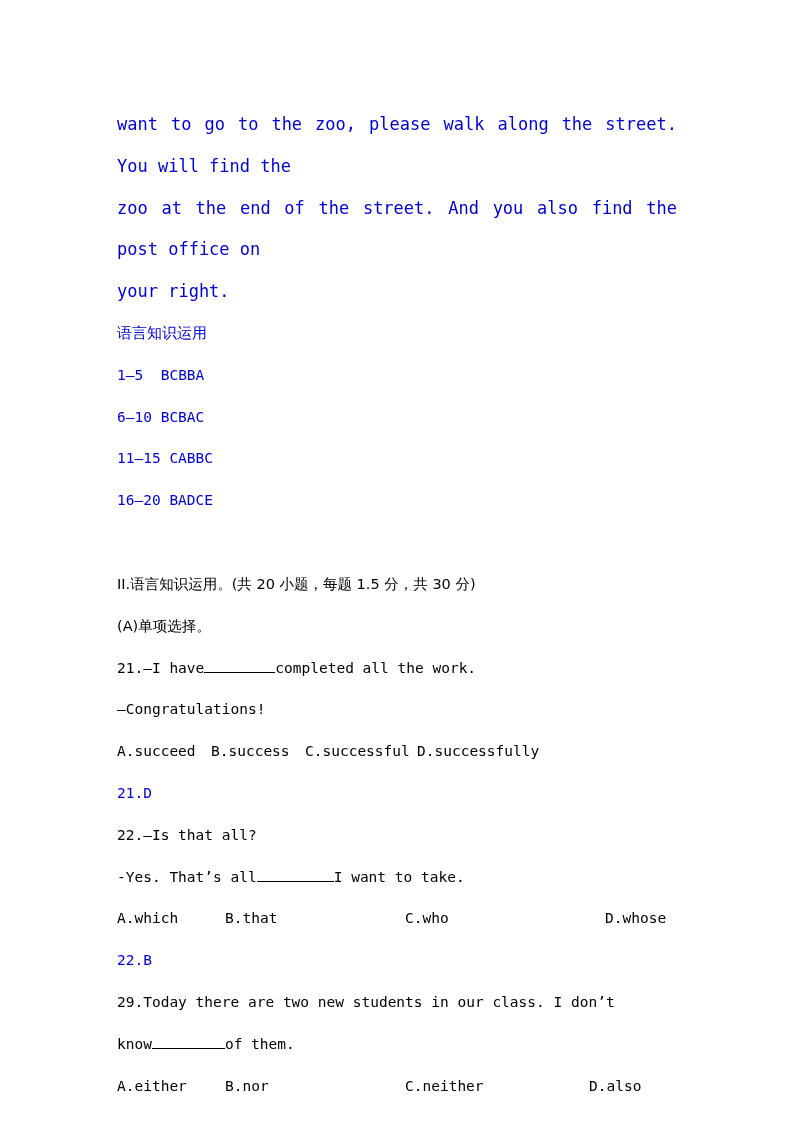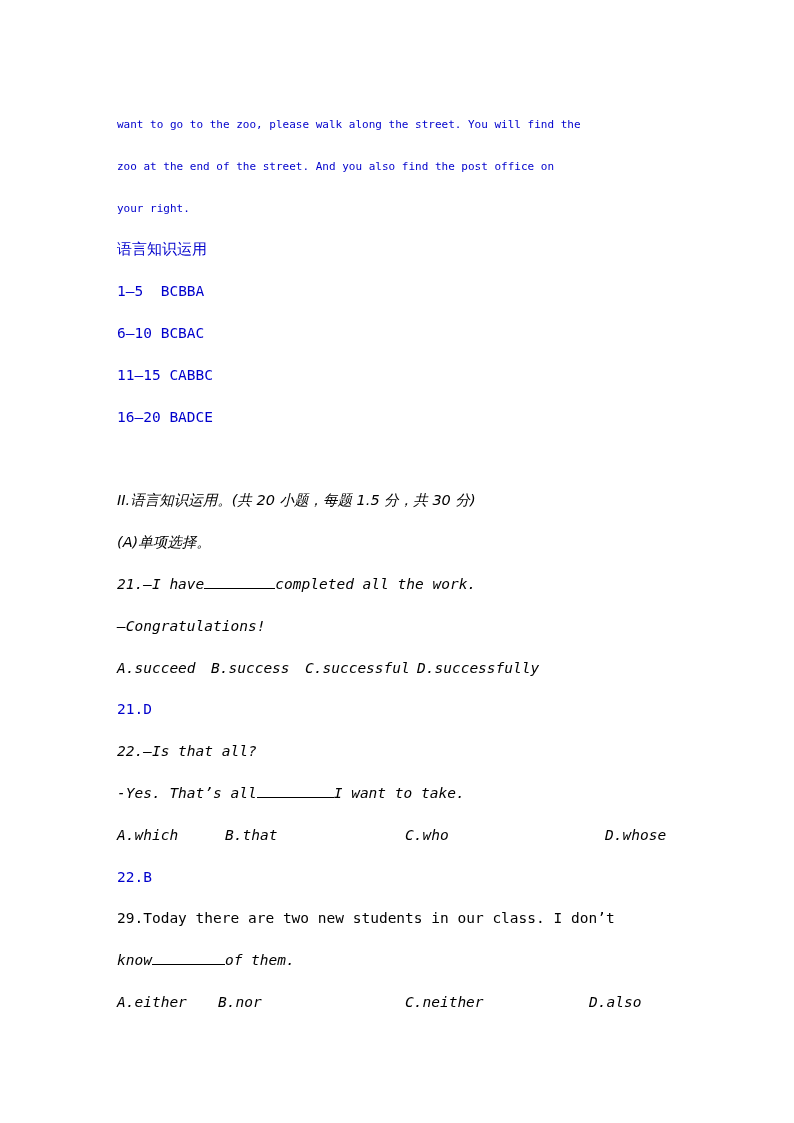--- a/index.html
+++ b/index.html
@@ -29,26 +29,26 @@
   }
 
   
   .ln {
     font-size: 14.5px;
     line-height: 41.8px;
     white-space: pre;
     letter-spacing: 0px;
   }
   .blue { color: #0000cc; }
-  .black { color: #000000; font-style: italic; }
+  .black { color: #000000; }
 
   
   .para {
     font-family: "DejaVu Sans Mono", "Liberation Mono", monospace;
-    font-size: 11px;
+    font-size: 17px;
     line-height: 41.8px;
     text-align: justify;
     text-align-last: left;
     color: #0000cc;
     width: 560px;
     word-spacing: 0px;
   }
   .para-black {
     font-family: "DejaVu Sans Mono", "Liberation Mono", monospace;
     font-size: 14.5px;
@@ -147,19 +147,19 @@
     </div>
 
     <div class="ln blue">22.B</div>
 
     <div class="para-black"><span>29.</span><span>Today  there  are  two  new  students  in  our  class.  I  don’t</span></div>
 
     <div class="ln black"><span>know</span><span class="blank blank-73"></span><span>of them.</span></div>
 
     <div class="opts black">
       <span class="op" style="left:0px;"><span>A.</span><span>either</span></span>
-      <span class="op" style="left:101px;"><span>B.</span><span>nor</span></span>
+      <span class="op" style="left:108px;"><span>B.</span><span>nor</span></span>
       <span class="op" style="left:288px;"><span>C.</span><span>neither</span></span>
       <span class="op" style="left:472px;"><span>D.</span><span>also</span></span>
     </div>
 
   </div>
 </div>
 
 </body></html>

